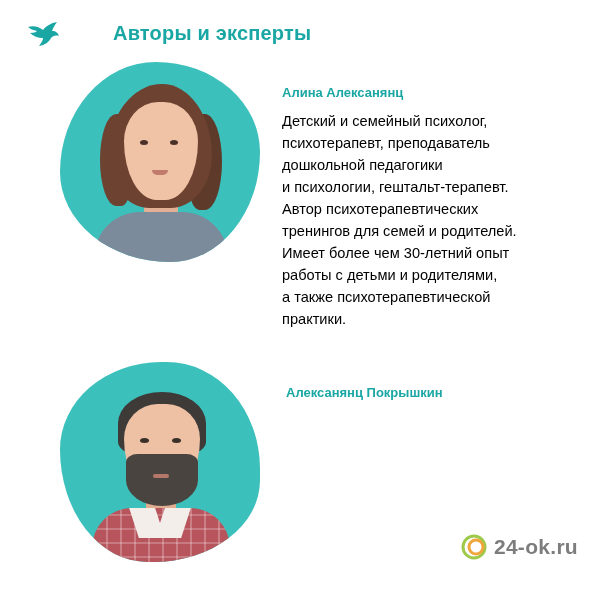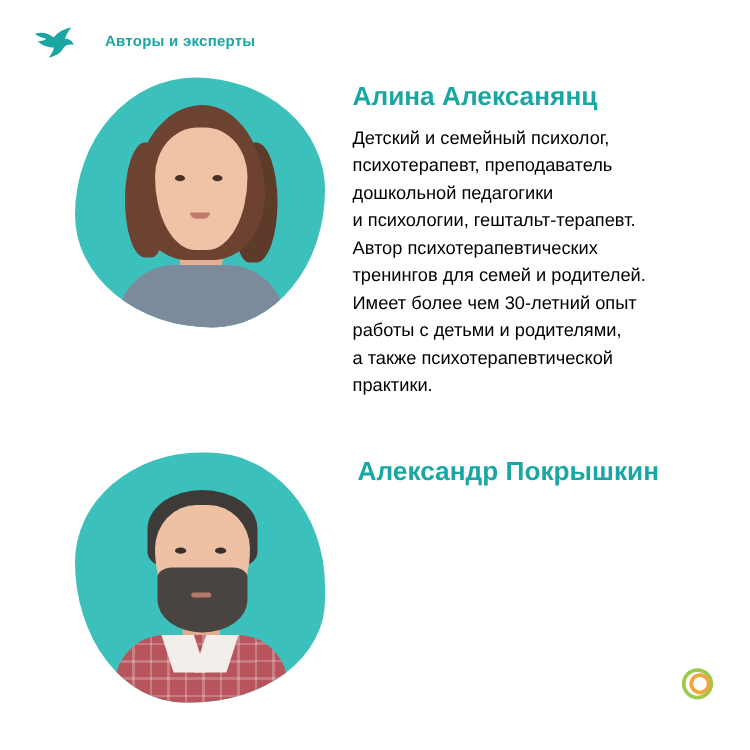--- a/index.html
+++ b/index.html
@@ -29,25 +29,26 @@
     display: flex;
     align-items: center;
   }
   .bird-icon {
     width: 34px;
     height: 30px;
     flex: 0 0 auto;
     margin-right: 24px;
   }
   .header-title {
-    font-size: 12px;
+    font-size: 20px;
     font-weight: bold;
     color: #1aa7a4;
     letter-spacing: 0.2px;
     white-space: nowrap;
+    margin-left: 29px;
   }
 
   
   .person {
     position: absolute;
     display: flex;
     align-items: flex-start;
   }
   .person-1 { top: 62px; left: 60px; }
   .person-2 { top: 362px; left: 60px; }
@@ -169,24 +170,24 @@
   }
   .p2-collar-l { left: 74px; transform: skewX(18deg); }
   .p2-collar-r { left: 100px; transform: skewX(-18deg); }
 
   
   .text-col {
     margin-left: 22px;
     width: 290px;
   }
   .person-name {
-    font-size: 21px;
+    font-size: 13px;
     font-weight: bold;
     color: #1aa7a4;
-    margin: 4px 0 10px 0;
+    margin: 23px 0 10px 0;
     white-space: nowrap;
   }
   .person-name.indent { padding-left: 4px; }
   .person-bio {
     font-size: 14.6px;
     line-height: 22px;
     color: #000000;
     white-space: pre-line;
   }
 
@@ -267,26 +268,27 @@
           <div class="p2-hair"></div>
           <div class="p2-face"></div>
           <div class="p2-beard"></div>
           <div class="p2-eye-l"></div>
           <div class="p2-eye-r"></div>
           <div class="p2-mouth"></div>
         </div>
       </div>
     </div>
     <div class="text-col">
-      <div class="person-name indent">Александр Покрышкин</div>
+      <div class="person-name indent">Алексанянц Покрышкин</div>
     </div>
   </div>
 
   <div class="watermark">
     <span class="wm-logo">
       <svg viewBox="0 0 26 26" width="26" height="26" aria-hidden="true">
         <circle cx="13" cy="13" r="11" fill="none" stroke="#9ec94a" stroke-width="3"></circle>
         <circle cx="15" cy="13" r="7" fill="none" stroke="#f0a63c" stroke-width="3"></circle>
       </svg>
     </span>
+    <span class="wm-text">24-ok.ru</span>
   </div>
 
 </div>
 
 </body></html>

